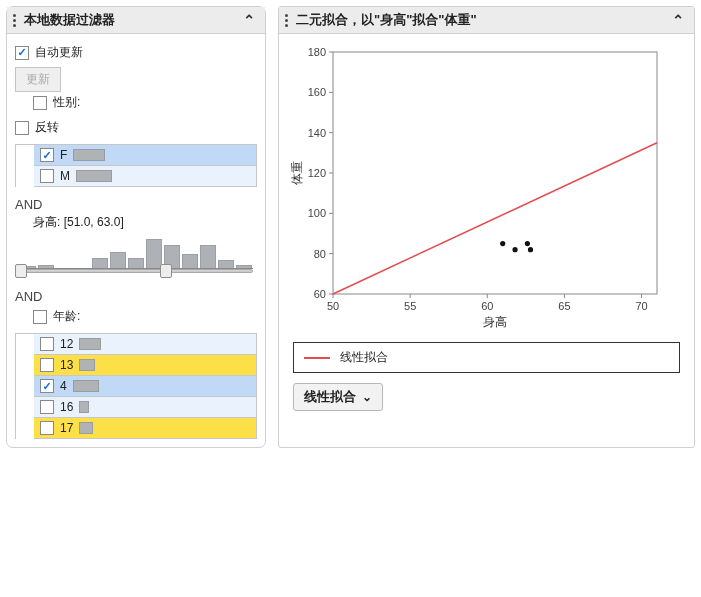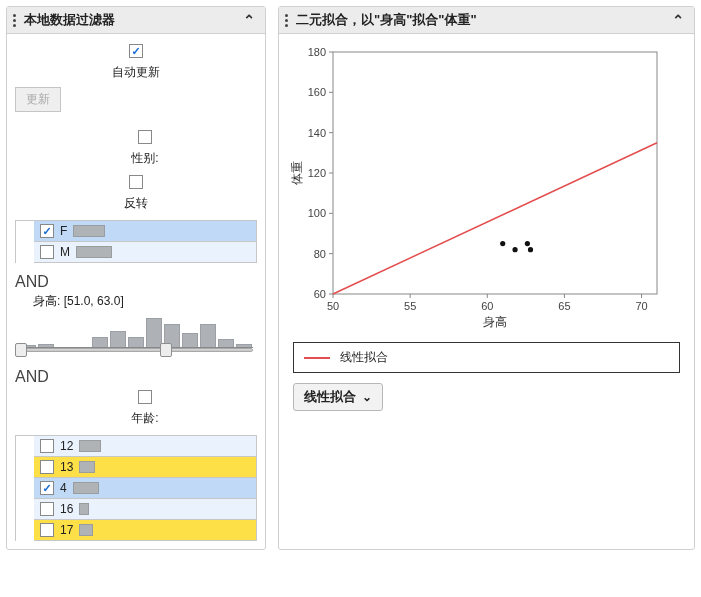--- a/index.html
+++ b/index.html
@@ -11,21 +11,21 @@
     background: #fff;
     color: #222;
     width: 701px;
   }
   .layout { display: flex; gap: 12px; }
   .panel {
     border: 1px solid #d0d0d0;
     border-radius: 3px;
     background: #fff;
   }
-  .left-panel { width: 260px; }
+  .left-panel { width: 260px; border-radius: 7px; }
   .right-panel { flex: 1; }
   .panel-header {
     display: flex;
     align-items: center;
     background: #ececec;
     border-bottom: 1px solid #d0d0d0;
     padding: 4px 8px 4px 4px;
     gap: 6px;
   }
   .panel-header .title { font-weight: 700; font-size: 13px; flex: 1; }
@@ -39,32 +39,32 @@
   .drag-dots span {
     width: 3px; height: 3px; background: #444; border-radius: 50%;
   }
   .collapse-caret {
     font-size: 14px; font-weight: 700; color: #333; cursor: pointer; padding: 0 2px;
   }
   .panel-body { padding: 8px; }
 
   
   .ck-row {
-    display: flex; align-items: center; gap: 6px; padding: 2px 0 6px; flex-direction: column;
+    display: flex; align-items: center; gap: 6px; padding: 2px 0 6px;
   }
   .ck {
     width: 14px; height: 14px; border: 1px solid #888; background: #fff;
     display: inline-flex; align-items: center; justify-content: center;
     font-size: 11px; color: #1a6dd6; cursor: pointer;
   }
   .ck.checked::after { content: "✓"; font-weight: 700; }
 
   .btn {
     display: inline-block; padding: 3px 10px; border: 1px solid #c5c5c5;
-    background: #efefef; color: #999; font-size: 12px; margin-bottom: 16px;
+    background: #efefef; color: #999; font-size: 12px; margin-bottom: 0;
   }
   .btn.disabled { color: #aaa; }
 
   .sub-section { padding-left: 18px; }
 
   .list-box {
     border: 1px solid #c7c7c7;
     border-bottom: none;
     margin-top: 2px;
   }
@@ -73,21 +73,21 @@
     border-bottom: 1px solid #c7c7c7;
     padding: 3px 6px;
     background: #fde047;
   }
   .list-row.selected { background: #bfd9f7; }
   .list-row.alt { background: #eaf3fd; }
   .bar-mini {
     height: 12px; background: #b0b3b6; border: 1px solid #9a9d9f;
   }
 
-  .and-label { color: #444; font-size: 16px; margin: 10px 0 2px; }
+  .and-label { color: #444; font-size: 13px; margin: 10px 0 2px; }
   .range-hint { font-size: 12px; margin: 0 0 2px 18px; }
 
   .histo-wrap { position: relative; height: 46px; margin: 0 4px 4px 4px; }
   .histo-bars {
     position: absolute; left: 0; right: 0; bottom: 10px; height: 32px;
     display: flex; align-items: flex-end;
   }
   .histo-bars div {
     flex: 1; margin: 0 1px;
     background: #aeb2b6; border: 1px solid #9aa0a5; border-bottom: none;

